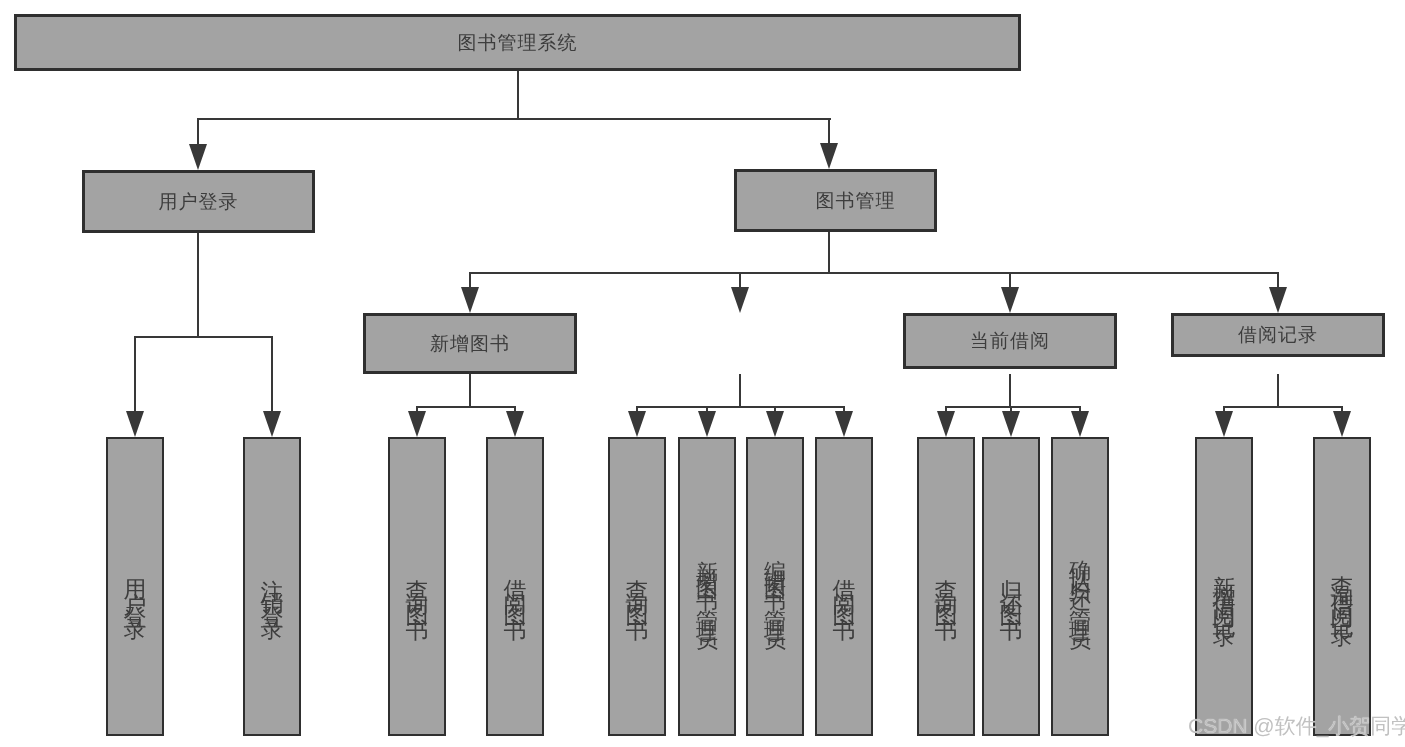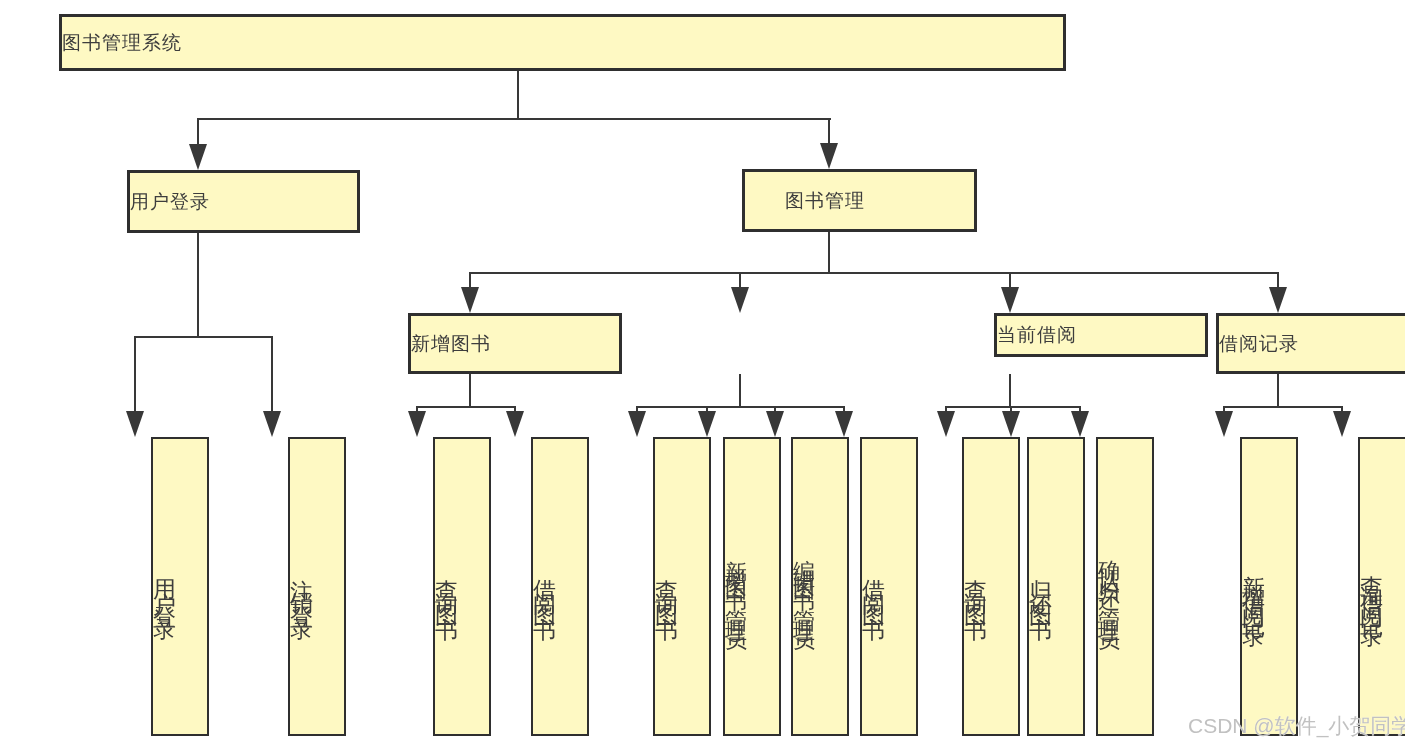--- a/index.html
+++ b/index.html
@@ -8,27 +8,26 @@
     position: relative;
     width: 1405px;
     height: 747px;
     background: #ffffff;
     font-family: "Liberation Sans", "DejaVu Sans", sans-serif;
     overflow: hidden;
   }
   
   .node {
     position: absolute;
-    background: #fef9c3;
+    background: #a3a3a3;
     border: 3px solid #2f2f2f;
     display: flex;
     align-items: center;
-    justify-content: flex-start;
+    justify-content: center;
     color: #3d3d3d;
-    margin-left: 45px;
   }
   .node.h-node { font-size: 19px; letter-spacing: 1px; }
   .node.leaf {
     border-width: 2px;
     width: 58px;
     top: 437px;
     height: 299px;
   }
   .v-label {
     writing-mode: vertical-lr;
@@ -68,34 +67,34 @@
 <div class="stage">
 
   <div class="node h-node" style="left:14px; top:14px; width:1007px; height:57px;">
     <span>图书管理系统</span>
   </div>
 
   <div class="node h-node" style="left:82px; top:170px; width:233px; height:63px;">
     <span>用户登录</span>
   </div>
 
-  <div class="node h-node" style="left:697px; top:169px; width:235px; height:63px;padding-left:40px;">
+  <div class="node h-node" style="left:734px; top:169px; width:203px; height:63px;padding-left:40px;">
     <span>图书管理</span>
   </div>
 
   <div class="node h-node" style="left:363px; top:313px; width:214px; height:61px;">
     <span>新增图书</span>
   </div>
 
 
-  <div class="node h-node" style="left:949px; top:313px; width:214px; height:44px;">
+  <div class="node h-node" style="left:903px; top:313px; width:214px; height:56px;">
     <span>当前借阅</span>
   </div>
 
-  <div class="node h-node" style="left:1171px; top:313px; width:214px; height:61px;font-family:Liberation Serif, serif;">
+  <div class="node h-node" style="left:1171px; top:313px; width:214px; height:44px;font-family:Liberation Serif, serif;">
     <span>借阅记录</span>
   </div>
 
   <div class="node leaf" style="left:106px;">
     <span class="v-label">用户登录</span>
   </div>
   <div class="node leaf" style="left:243px;">
     <span class="v-label">注销登录</span>
   </div>
 

